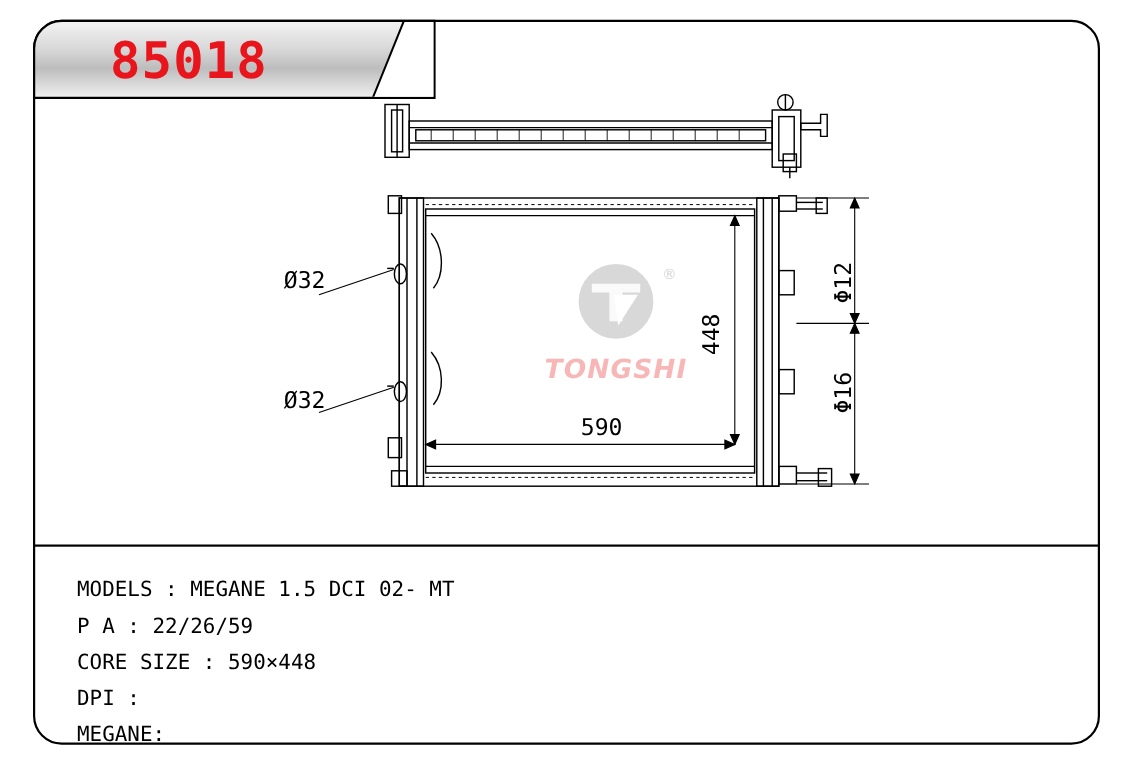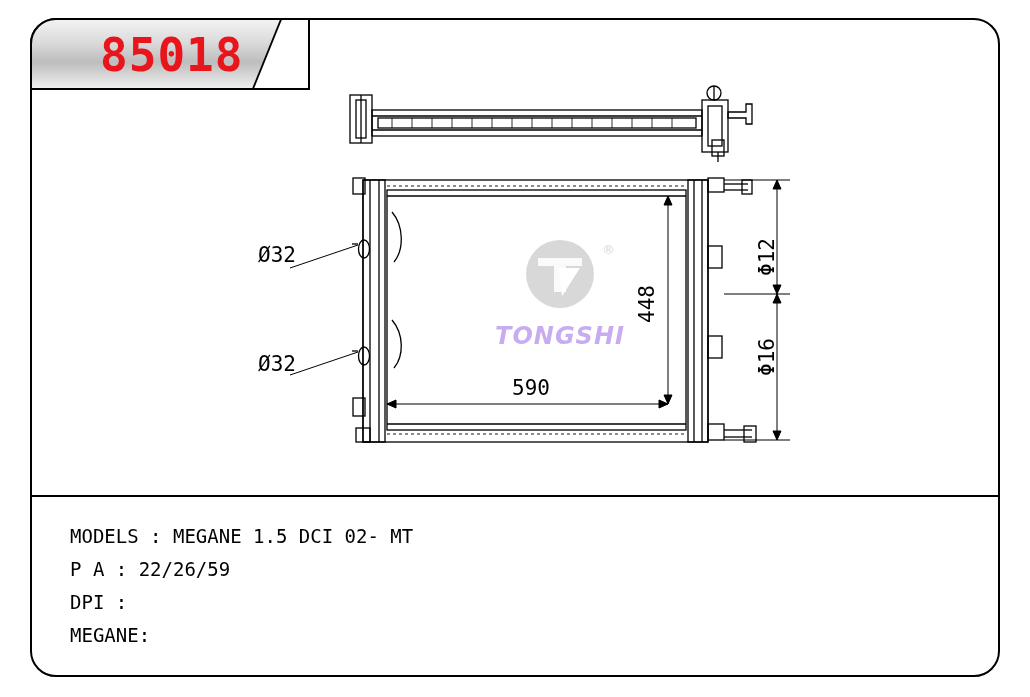--- a/index.html
+++ b/index.html
@@ -28,21 +28,21 @@
     height: 659px;
     border: 2px solid #000;
     border-radius: 26px;
     box-sizing: border-box;
   }
   
   .banner {
     position: absolute;
     left: 30px;
     top: 18px;
-    width: 280px;
+    width: 366px;
     height: 72px;
     background: linear-gradient(180deg,#f2f2f2 0%,#d9d9d9 35%,#bdbdbd 62%,#efefef 100%);
     border: 2px solid #000;
     border-top-left-radius: 26px;
     box-sizing: border-box;
     overflow: hidden;
   }
   .banner:after {
     content: "";
     position: absolute;
@@ -112,21 +112,21 @@
     top: 238px;
     width: 180px;
     text-align: center;
     opacity: 0.38;
   }
   .wm-text {
     font-family: "DejaVu Sans", sans-serif;
     font-style: italic;
     font-weight: bold;
     font-size: 24px;
-    color: #6d28d9;
+    color: #ef4444;
     letter-spacing: 1px;
     margin-top: 2px;
   }
   .dim-label {
     position: absolute;
     font-family: "DejaVu Sans Mono", monospace;
     font-size: 21px;
     color: #000;
   }
   .rot90 { transform: rotate(-90deg); transform-origin: 50% 50%; }
@@ -253,21 +253,21 @@
         <line x1="724" y1="440" x2="790" y2="440"></line>
 
         <line x1="290" y1="268" x2="358" y2="245"></line>
         <line x1="290" y1="375" x2="358" y2="352"></line>
       </g>
     </g>
   </svg>
 
   <div class="dim-label" style="left:258px; top:243px;">Ø32</div>
   <div class="dim-label" style="left:258px; top:352px;">Ø32</div>
-  <div class="dim-label" style="left:512px; top:376px;text-align:right;">590</div>
+  <div class="dim-label" style="left:528px; top:376px;text-align:right;">590</div>
   <div class="dim-label rot90" style="left:628px; top:292px;">448</div>
   <div class="dim-label rot90" style="left:748px; top:245px;">Φ12</div>
   <div class="dim-label rot90" style="left:748px; top:345px;">Φ16</div>
 
   <div class="watermark">
     <svg width="120" height="78" viewBox="0 0 120 78">
       <circle cx="60" cy="36" r="34" fill="#9b9b9b"></circle>
       <path d="M38 20 L82 20 L82 28 L66 28 L66 54 L54 54 L54 28 L38 28 Z" fill="#f2f2f2"></path>
       <path d="M58 30 L80 30 L62 58 Z" fill="#ffffff"></path>
       <text x="102" y="16" font-family="DejaVu Sans, sans-serif" font-size="13" fill="#8f8f8f">®</text>
@@ -276,20 +276,21 @@
   </div>
 
   <div class="divider"></div>
 
   <div class="specs">
     <div class="spec-row">
       <div class="spec-left">MODELS : MEGANE 1.5 DCI 02- MT</div>
       <div class="spec-right">P A : 22/26/59</div>
     </div>
     <div class="spec-row">
+      <div class="spec-left">CORE SIZE : 590×448</div>
       <div class="spec-right">DPI :</div>
     </div>
     <div class="spec-row">
       <div class="spec-left">MEGANE:</div>
     </div>
   </div>
 
 </div>
 
 </body></html>

